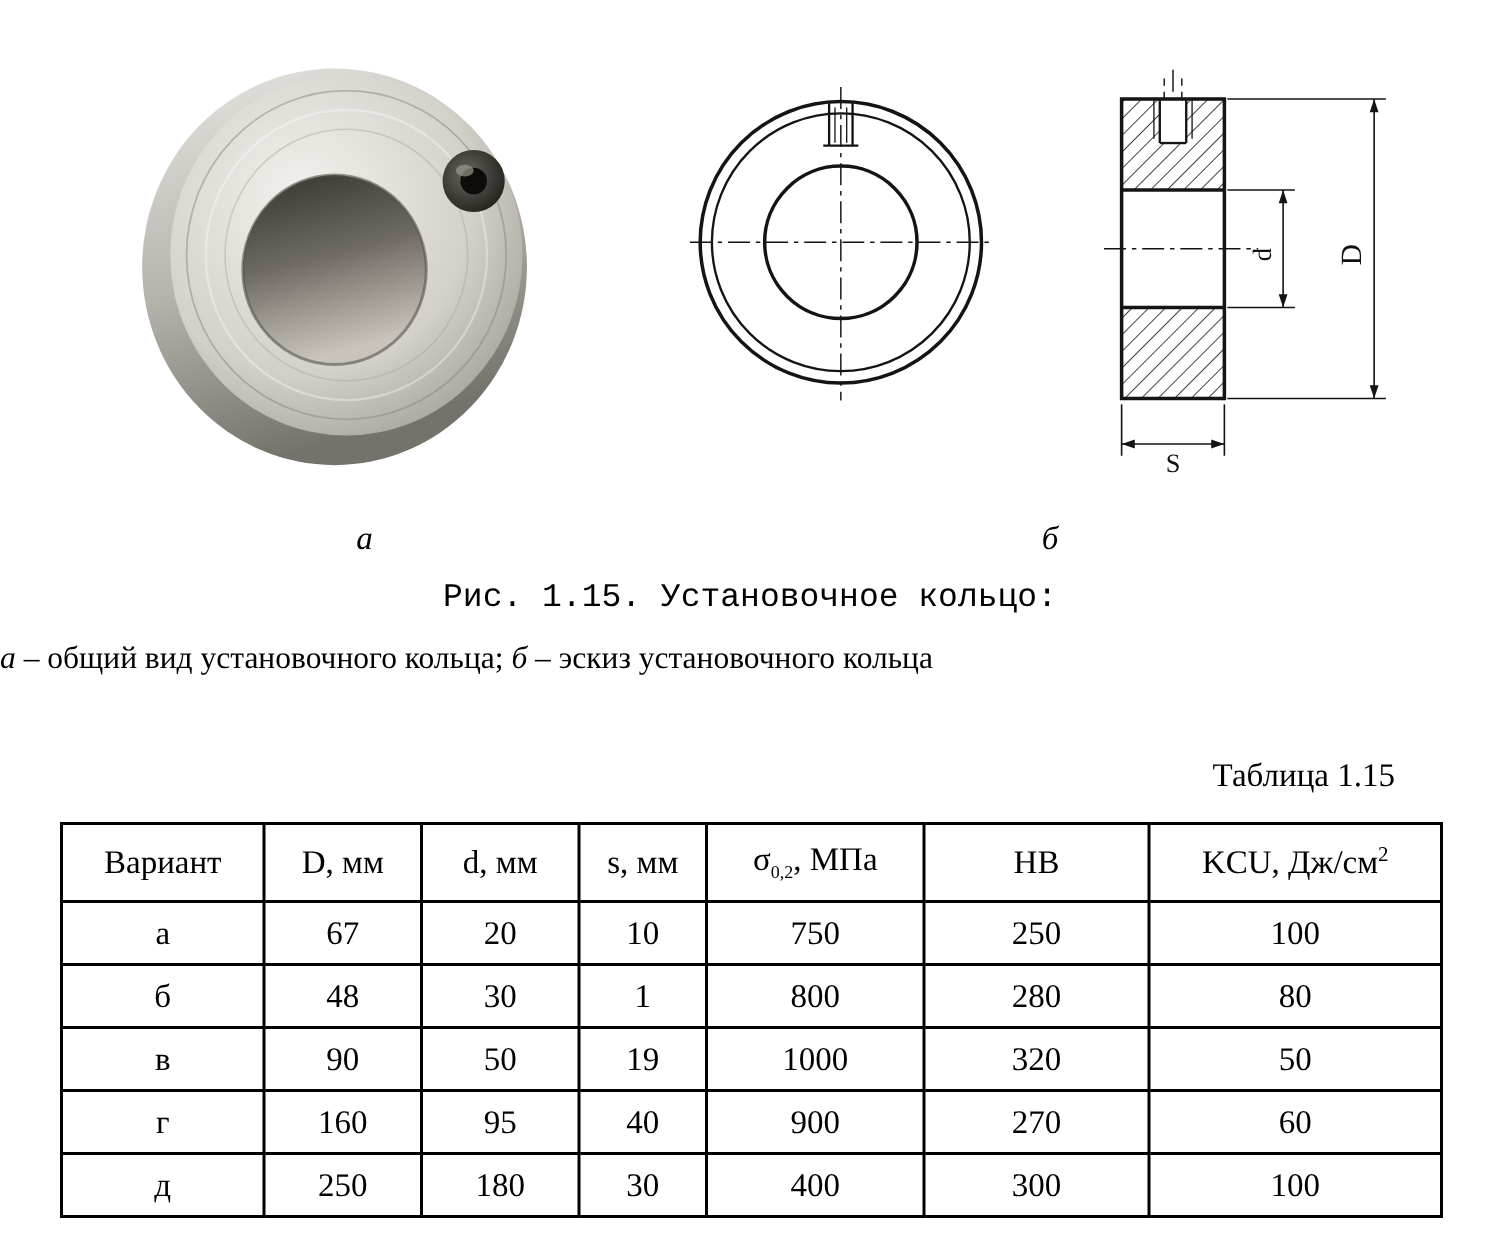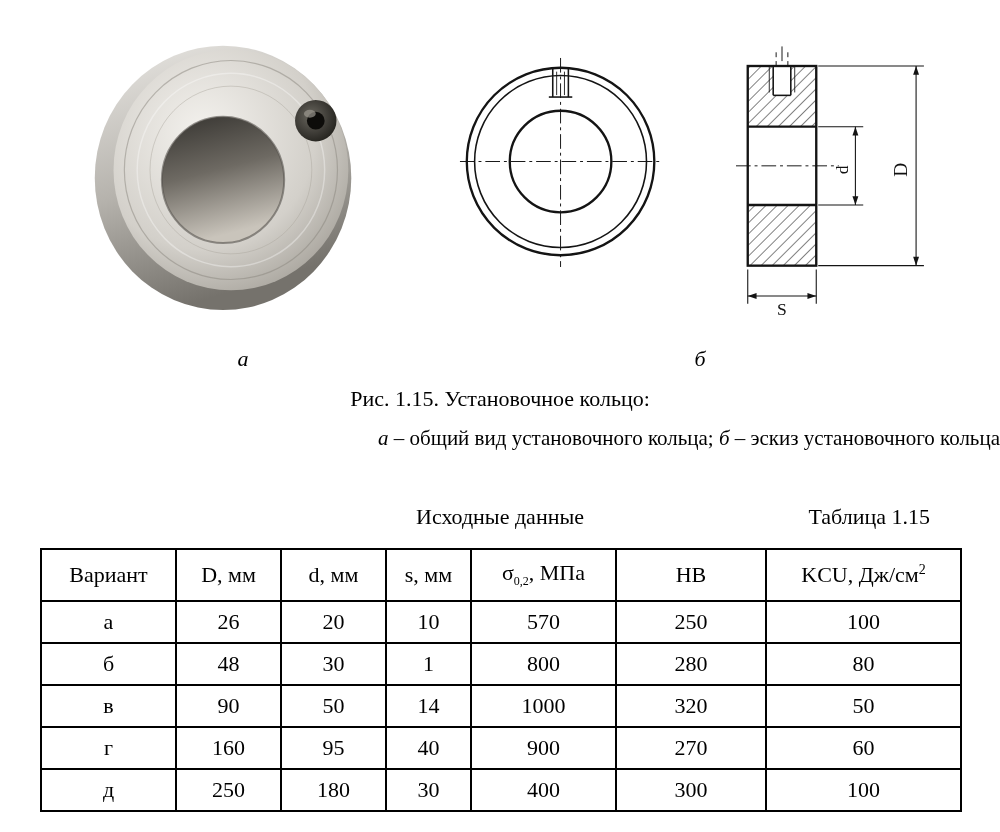--- a/index.html
+++ b/index.html
@@ -13,22 +13,22 @@
   .abs { position:absolute; }
 
   .photo-svg  { left:86px;  top:22px;  width:278px; height:296px; }
   .front-svg  { left:458px; top:52px;  width:210px; height:220px; }
   .side-svg   { left:736px; top:46px;  width:230px; height:270px; }
 
   .fig-label { font-size:22px; font-style:italic; text-align:center; width:80px; }
   .fig-label-a { left:203px; top:346px; }
   .fig-label-b { left:660px; top:346px; }
 
-  .caption1 { top:386px; left:0; width:100%; text-align:center; font-size:22px; }
-  .caption2 { top:426px; left:0; width:100%; text-align:right; font-size:21px; }
+  .caption1 { top:386px; left:0; width:100%; text-align:center; font-size:22px;font-family:Liberation Mono, monospace; }
+  .caption2 { top:426px; left:0; width:100%; text-align:left; font-size:21px; }
   .caption2 .it { font-style:italic; }
 
   .tbl-title { top:504px; left:0; width:100%; text-align:center; font-size:22px; }
   .tbl-num   { top:504px; right:70px; font-size:22px;margin-left:16px; }
 
   table.data {
     position:absolute; left:40px; top:548px; width:920px;
     border-collapse:collapse; table-layout:fixed;
   }
   table.data th, table.data td {
@@ -160,21 +160,20 @@
   </svg>
 
   <div class="abs fig-label fig-label-a">а</div>
   <div class="abs fig-label fig-label-b">б</div>
 
   <div class="abs caption1">Рис. 1.15. Установочное кольцо:</div>
   <div class="abs caption2">
     <span class="it">а</span><span> – общий вид установочного  кольца; </span><span class="it">б</span><span> – эскиз установочного кольца</span>
   </div>
 
-  <div class="abs tbl-title">Исходные данные</div>
   <div class="abs tbl-num">Таблица 1.15</div>
 
   <table class="data">
     <colgroup>
       <col style="width:135px">
         <col style="width:105px">
         <col style="width:105px">
       <col style="width:85px">
         <col style="width:145px">
         <col style="width:150px">
@@ -187,41 +186,41 @@
         <th>d, мм</th>
         <th>s, мм</th>
         <th><span>σ</span><sub class="sig">0,2</sub><span>, МПа</span></th>
         <th>НВ</th>
         <th><span>KCU, Дж/см</span><sup class="kc">2</sup></th>
       </tr>
     </thead>
     <tbody>
         <tr>
           <td>а</td>
-          <td>26</td>
+          <td>67</td>
           <td>20</td>
           <td>10</td>
-          <td>570</td>
+          <td>750</td>
           <td>250</td>
           <td>100</td>
         </tr>
         <tr>
           <td>б</td>
           <td>48</td>
           <td>30</td>
           <td>1</td>
           <td>800</td>
           <td>280</td>
           <td>80</td>
         </tr>
         <tr>
           <td>в</td>
           <td>90</td>
           <td>50</td>
-          <td>14</td>
+          <td>19</td>
           <td>1000</td>
           <td>320</td>
           <td>50</td>
         </tr>
         <tr>
           <td>г</td>
           <td>160</td>
           <td>95</td>
           <td>40</td>
           <td>900</td>

